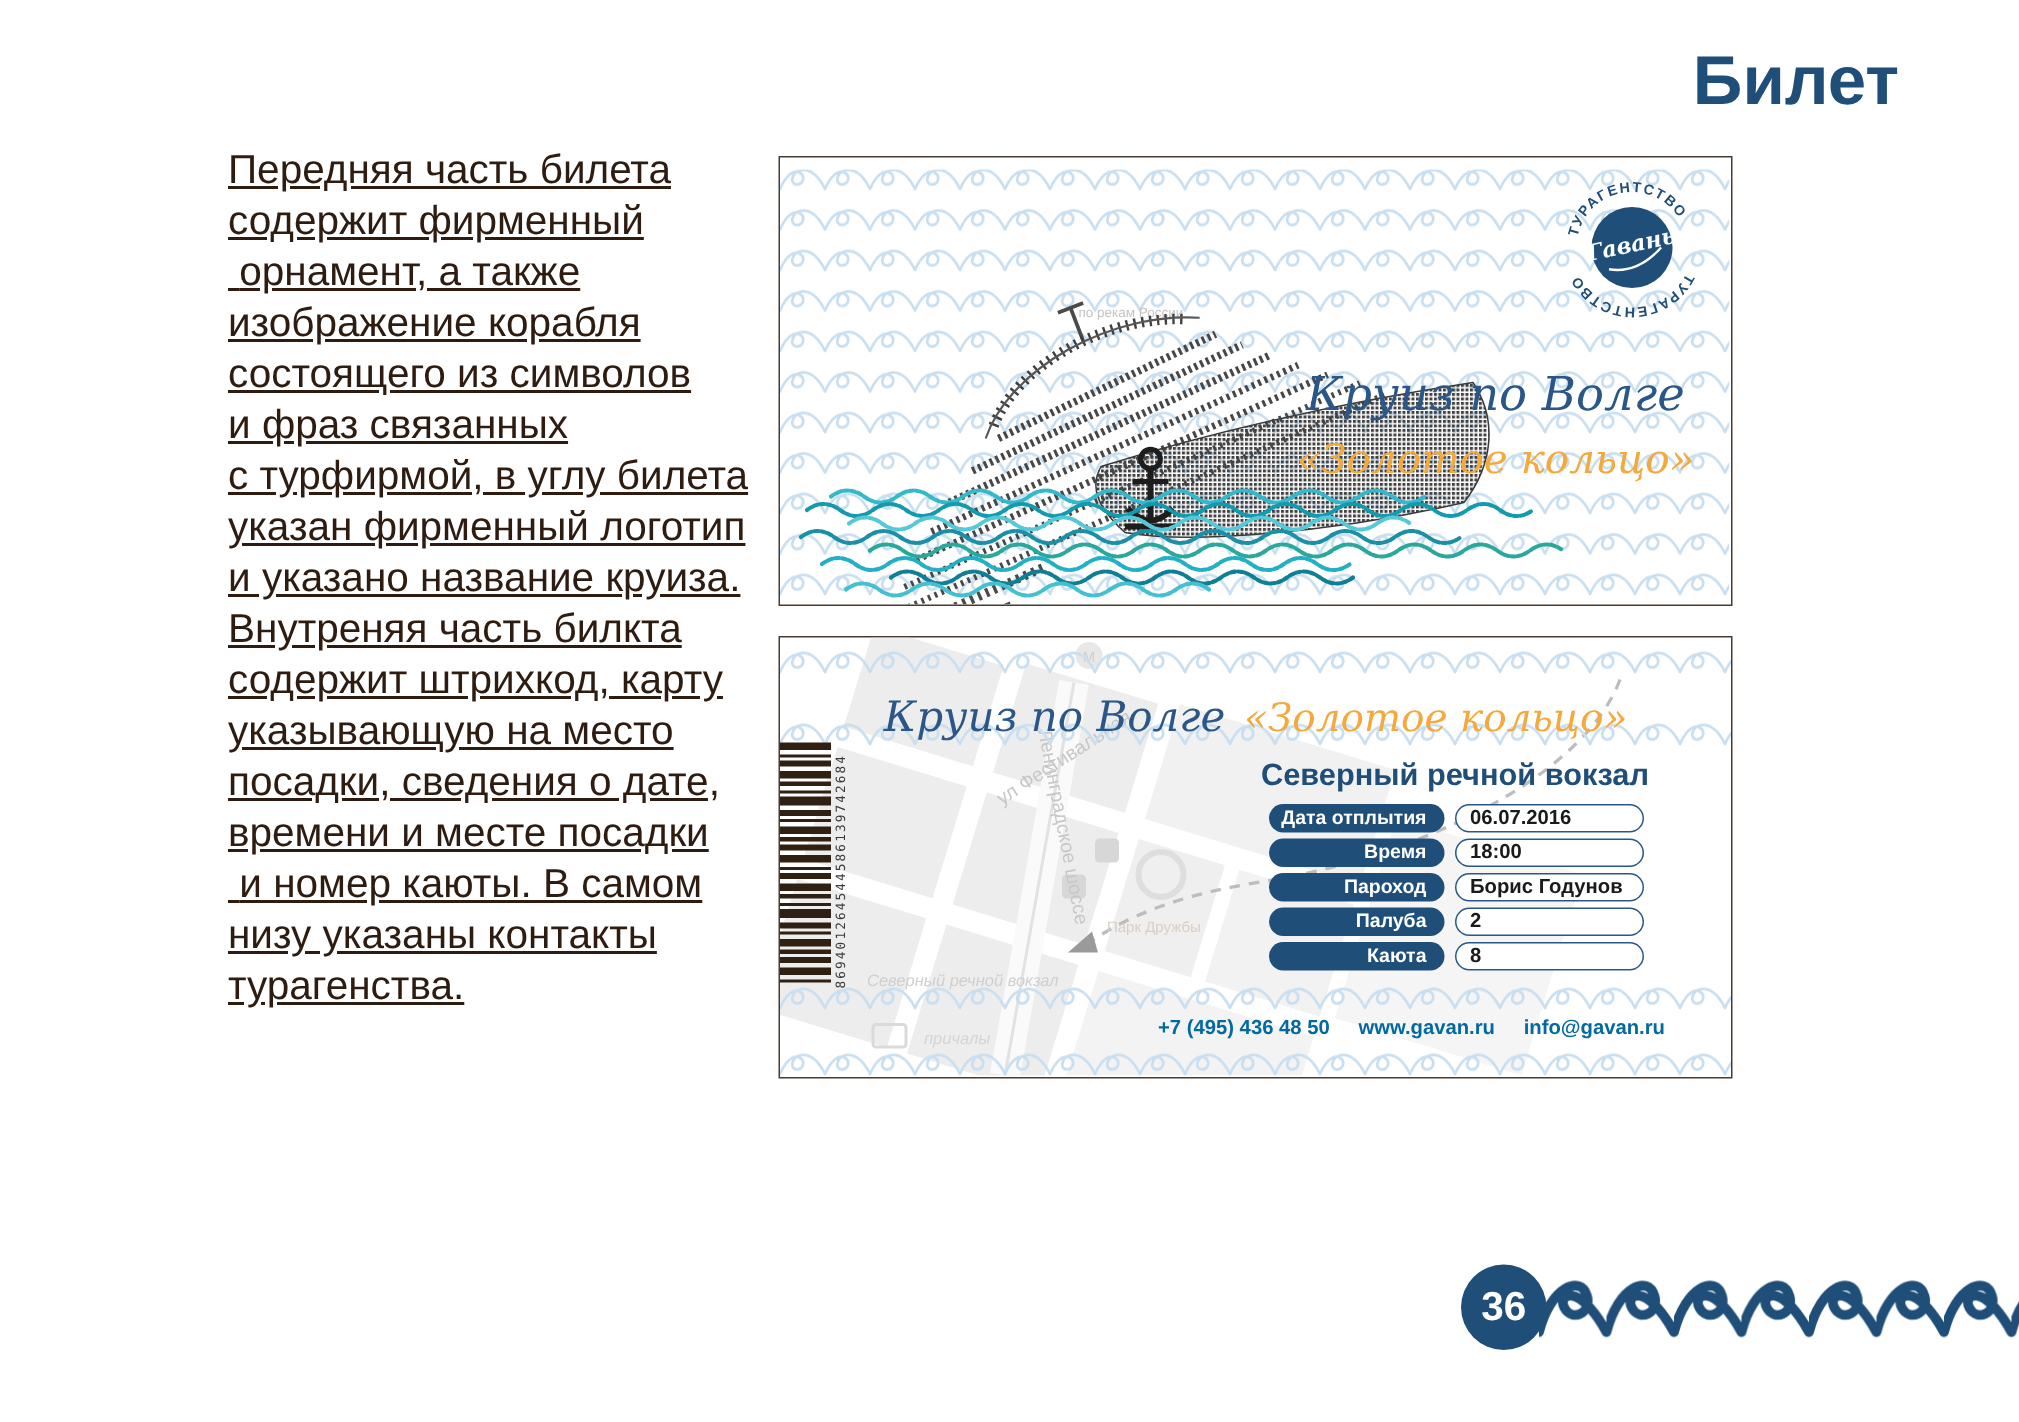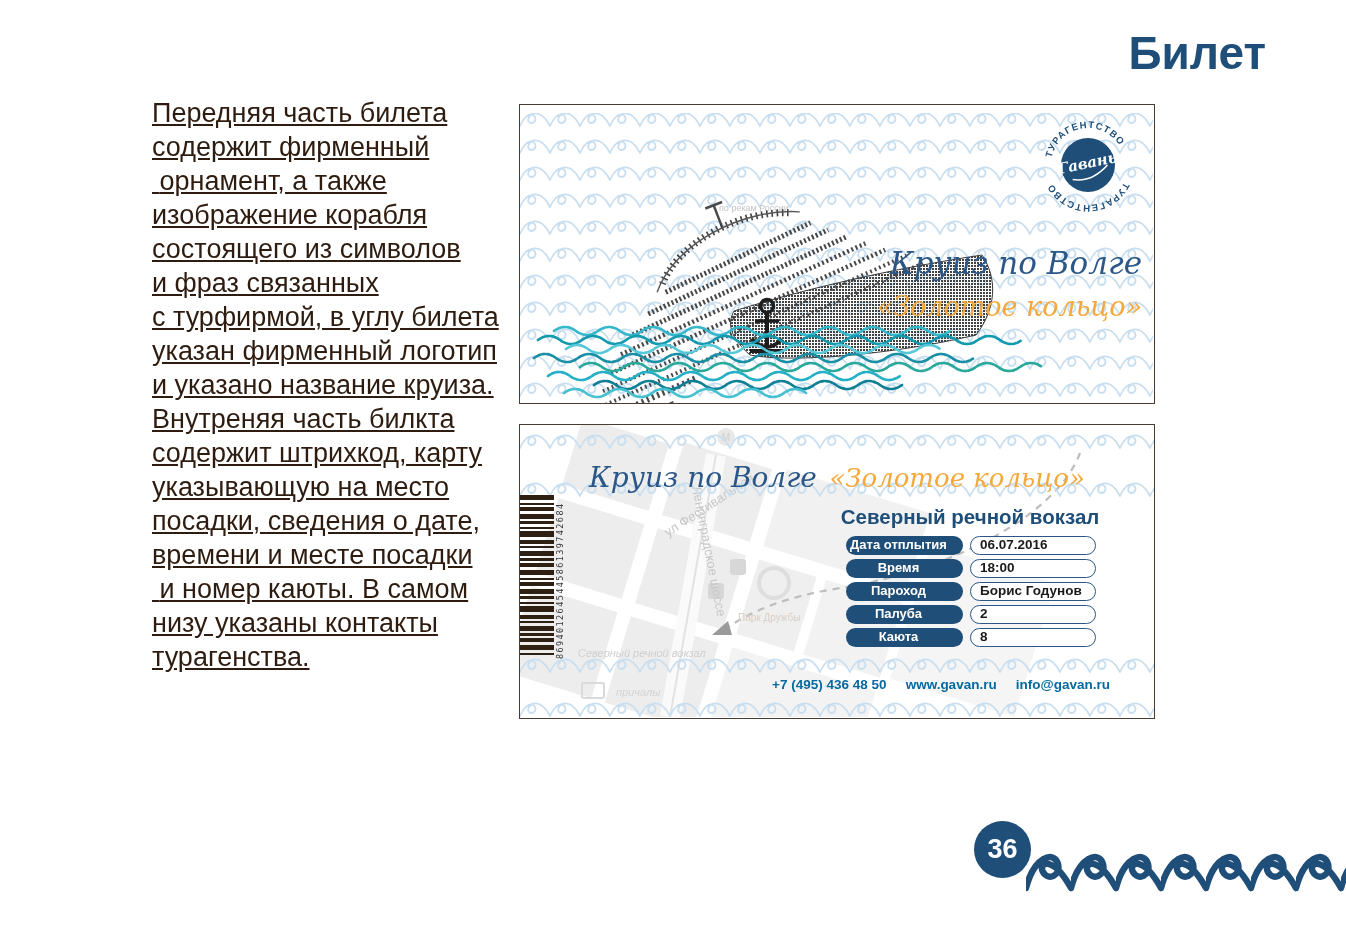--- a/index.html
+++ b/index.html
@@ -15,44 +15,44 @@
   .ticket.back{top:424px;height:295px;}
   .wavebg{position:absolute;left:0;top:0;pointer-events:none;}
 
   .tf-header{position:absolute;left:36px;top:22px;font-size:31px;font-weight:bold;}
   .tf-header .ru{color:#1F4E79;}
   .tf-header .en{color:#F5A02E;margin-left:10px;}
 
   .logo-svg{position:absolute;left:520px;top:12px;}
   .ship-svg{position:absolute;left:4px;top:76px;}
 
-  .script{font-family:"DejaVu Serif",serif;font-style:italic;text-align:right;}
+  .script{font-family:"DejaVu Serif",serif;font-style:italic;}
   .script-front{position:absolute;right:12px;top:140px;width:290px;text-align:center;}
   .script-front .l1{font-size:31px;color:#2A5788;margin-bottom:10px;}
   .script-front .l2{font-size:27px;color:#F5A83C;}
 
   .back-header{position:absolute;left:0;top:36px;width:100%;text-align:center;z-index:4;}
   .back-header .l1{font-size:28px;color:#2A5788;}
   .back-header .l2{font-size:26px;color:#F5A83C;margin-left:8px;}
 
   .map-svg{position:absolute;left:0;top:0;z-index:1;}
   .strip{position:absolute;left:0;width:636px;height:24px;z-index:2;}
 
   .barcode-svg{position:absolute;left:0;top:68px;z-index:3;}
 
   .station{position:absolute;left:300px;top:80px;width:300px;text-align:center;font-size:20.5px;font-weight:bold;color:#1F4E79;z-index:4;}
 
   .fields{position:absolute;left:326px;top:111px;z-index:4;}
   .frow{display:flex;gap:7px;margin-bottom:4.5px;align-items:center;}
-  .pill{width:117px;height:18.5px;line-height:18.5px;background:#1F4E79;color:#fff;font-size:13px;font-weight:bold;text-align:center;padding-right:12px;border-radius:12px;box-sizing:border-box;}
+  .pill{width:117px;height:18.5px;line-height:18.5px;background:#1F4E79;color:#fff;font-size:13px;font-weight:bold;text-align:right;padding-right:12px;border-radius:12px;box-sizing:border-box;}
   .fval{width:126px;height:18.5px;line-height:15.5px;background:#fff;border:1.7px solid #2A5788;border-radius:12px;font-size:13.5px;font-weight:bold;color:#1a1a1a;padding-left:9px;box-sizing:border-box;}
 
   .contacts{position:absolute;left:252px;right:44px;top:252px;display:flex;justify-content:space-between;font-size:13.5px;font-weight:bold;color:#0369a1;z-index:4;}
 
-  .pagenum{position:absolute;left:974px;top:821px;width:57px;height:57px;border-radius:50%;background:#1F4E79;color:#fff;font-size:27px;font-weight:bold;display:flex;align-items:center;justify-content:center;}
+  .pagenum{position:absolute;left:974px;top:843px;width:57px;height:57px;border-radius:50%;background:#1F4E79;color:#fff;font-size:27px;font-weight:bold;display:flex;align-items:center;justify-content:center;}
   .loops-svg{position:absolute;left:1026px;top:845px;}
 </style>
 </head>
 <body>
 
 <svg width="0" height="0" style="position:absolute" aria-hidden="true">
   <defs>
     <pattern id="wv" width="30" height="27" patternUnits="userSpaceOnUse">
       <path d="M0,21 C4,12 9,8 13,10 C17,12 16,18 11,18 C6,17.5 8,9.5 14,8.5 C21,7.5 26,13 30,21" fill="none" stroke="#c9dff0" stroke-width="1.8" stroke-linecap="round"></path>
     </pattern>

